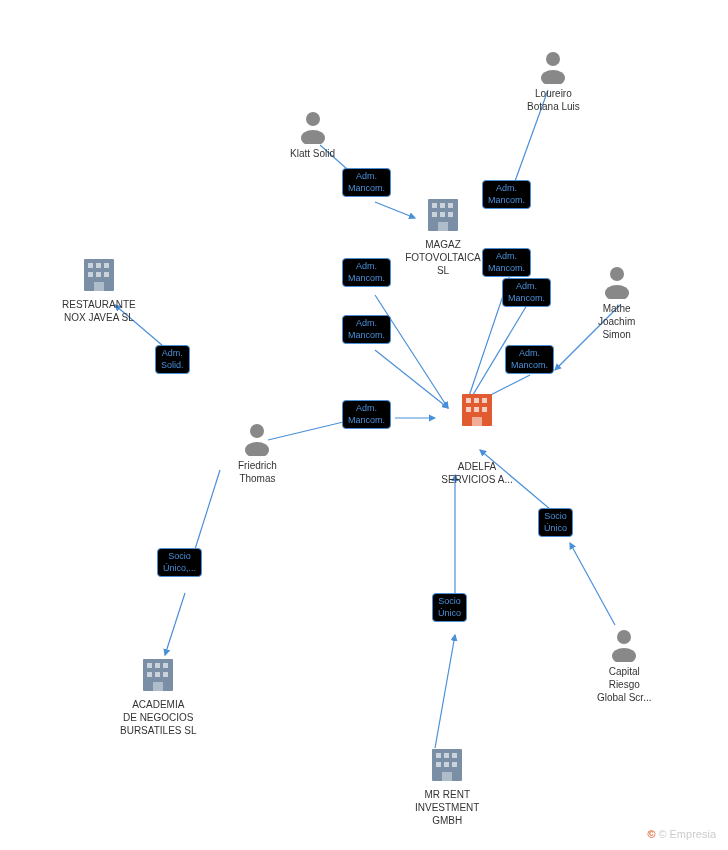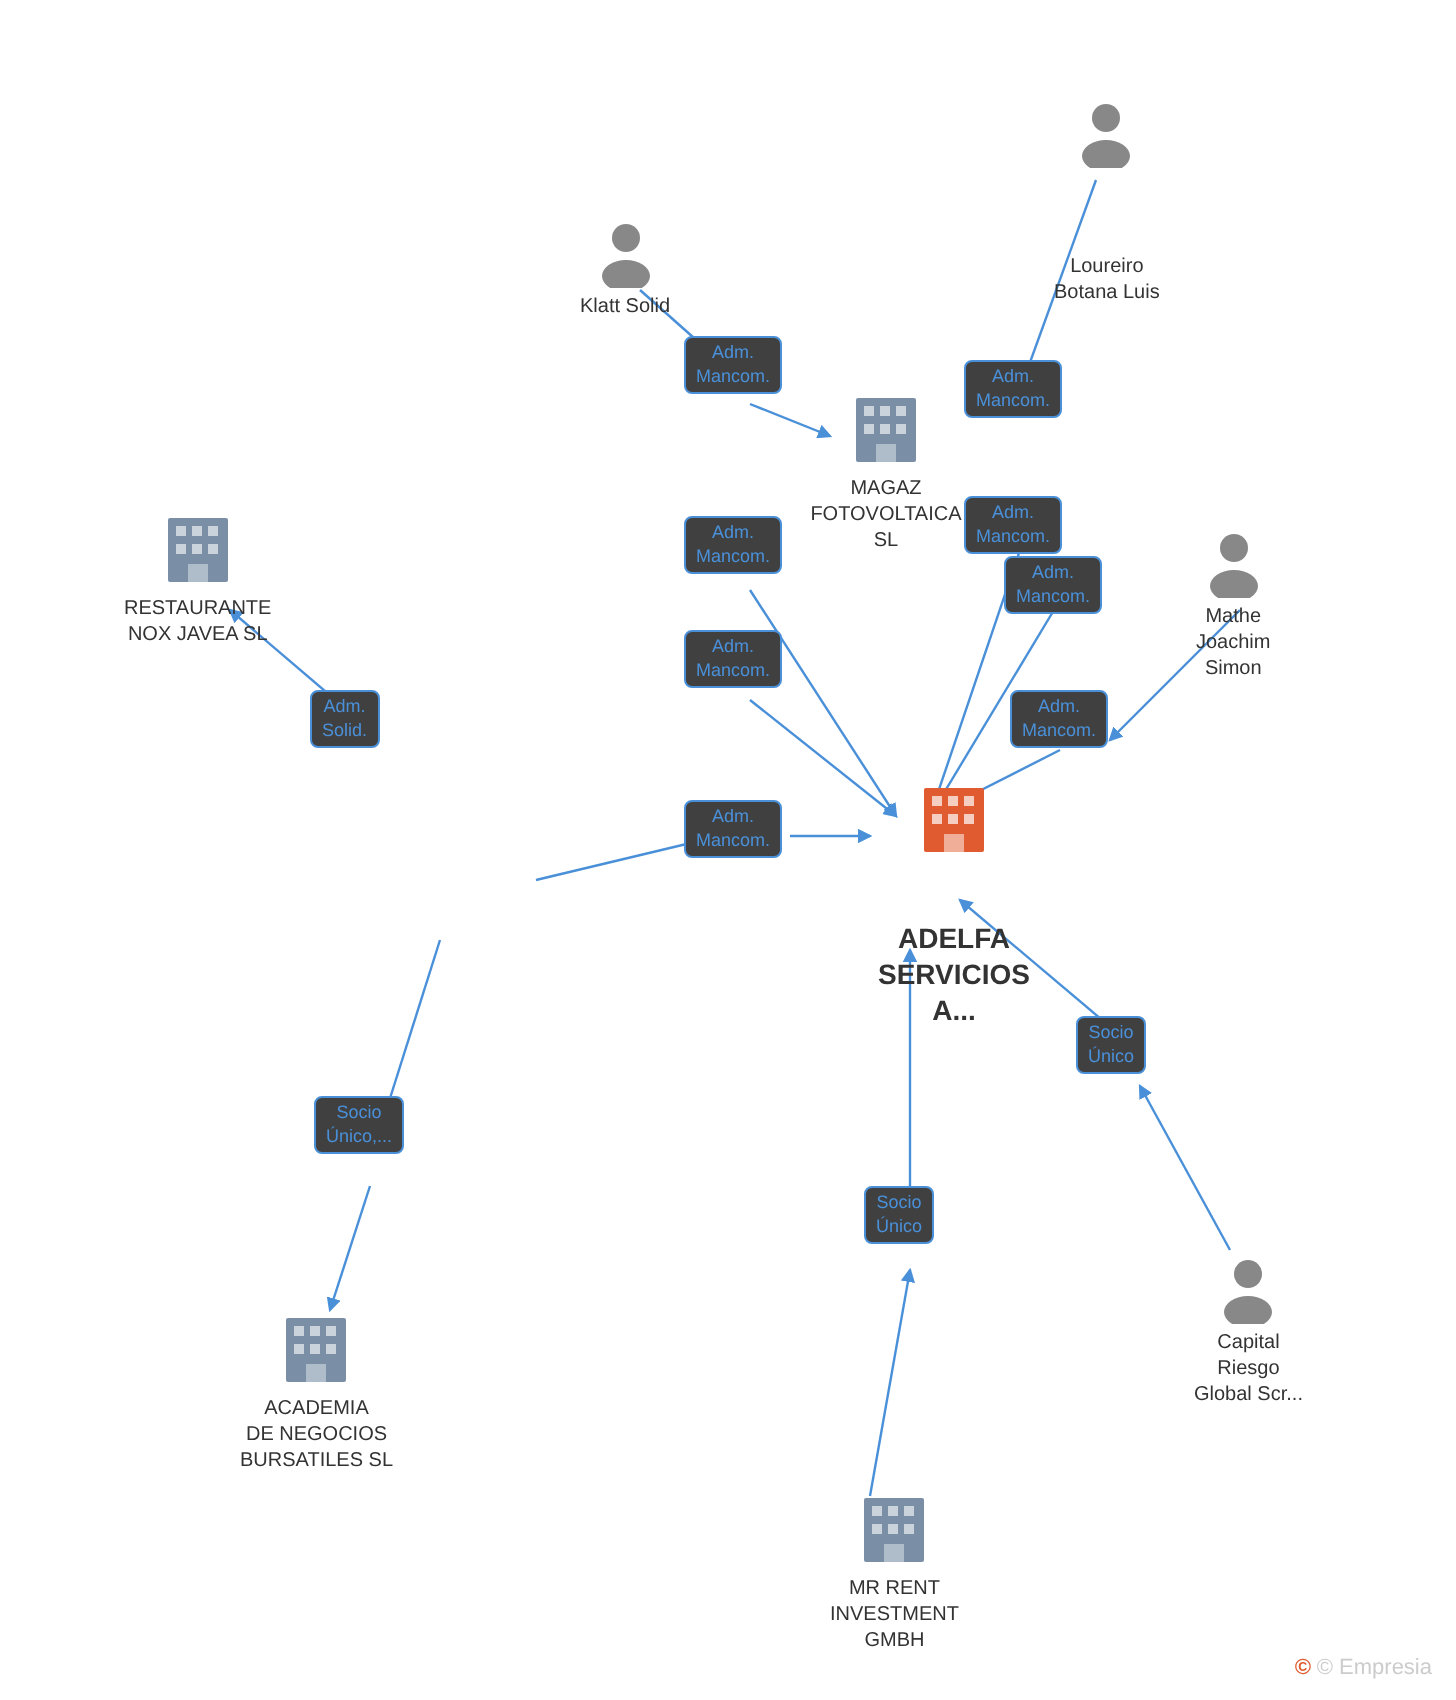--- a/index.html
+++ b/index.html
@@ -42,21 +42,21 @@
     .node-label {
       font-size: 10px;
       color: #333;
       margin-top: 3px;
       line-height: 1.3;
       text-align: center;
       max-width: 90px;
     }
     .badge {
       position: absolute;
-      background: #404040;
+      background: #000000;
       border: 1.5px solid #4a90d9;
       border-radius: 4px;
       padding: 2px 5px;
       font-size: 9px;
       color: #4a90d9;
       line-height: 1.3;
       text-align: center;
       white-space: nowrap;
     }
     .watermark {
@@ -123,21 +123,21 @@
     <svg class="building-icon" viewBox="0 0 36 40">
       <rect x="3" y="4" width="30" height="32" fill="#e05c30" rx="1"></rect>
       <rect x="7" y="8" width="5" height="5" fill="#fff" opacity="0.7"></rect>
       <rect x="15" y="8" width="5" height="5" fill="#fff" opacity="0.7"></rect>
       <rect x="23" y="8" width="5" height="5" fill="#fff" opacity="0.7"></rect>
       <rect x="7" y="17" width="5" height="5" fill="#fff" opacity="0.7"></rect>
       <rect x="15" y="17" width="5" height="5" fill="#fff" opacity="0.7"></rect>
       <rect x="23" y="17" width="5" height="5" fill="#fff" opacity="0.7"></rect>
       <rect x="13" y="27" width="10" height="9" fill="#fff" opacity="0.5"></rect>
     </svg>
-    <div class="node-label" style="font-weight:bold;font-size:14px;margin-top:30px;">ADELFA
+    <div class="node-label" style="font-weight:normal;font-size:10px;margin-top:30px;">ADELFA
 SERVICIOS
 A...</div>
   </div>
 
   <div class="node" style="left:398px;top:195px;justify-content:flex-end;">
     <svg class="building-icon" viewBox="0 0 36 40">
       <rect x="3" y="4" width="30" height="32" fill="#7a8fa6" rx="1"></rect>
       <rect x="7" y="8" width="5" height="5" fill="#fff" opacity="0.6"></rect>
       <rect x="15" y="8" width="5" height="5" fill="#fff" opacity="0.6"></rect>
       <rect x="23" y="8" width="5" height="5" fill="#fff" opacity="0.6"></rect>
@@ -192,36 +192,43 @@
   </div>
 
   <div class="node" style="left:290px;top:108px;">
     <svg class="person-icon" viewBox="0 0 36 36">
       <circle cx="18" cy="11" r="7" fill="#888"></circle>
       <ellipse cx="18" cy="30" rx="12" ry="8" fill="#888"></ellipse>
     </svg>
     <div class="node-label">Klatt Solid</div>
   </div>
 
-  <div class="node" style="left:527px;top:48px;gap:40px;">
+  <div class="node" style="left:527px;top:48px;">
     <svg class="person-icon" viewBox="0 0 36 36">
       <circle cx="18" cy="11" r="7" fill="#888"></circle>
       <ellipse cx="18" cy="30" rx="12" ry="8" fill="#888"></ellipse>
     </svg>
     <div class="node-label">Loureiro<br>Botana Luis</div>
   </div>
 
   <div class="node" style="left:598px;top:263px;">
     <svg class="person-icon" viewBox="0 0 36 36">
       <circle cx="18" cy="11" r="7" fill="#888"></circle>
       <ellipse cx="18" cy="30" rx="12" ry="8" fill="#888"></ellipse>
     </svg>
     <div class="node-label">Mathe<br>Joachim<br>Simon</div>
   </div>
 
+  <div class="node" style="left:238px;top:420px;">
+    <svg class="person-icon" viewBox="0 0 36 36">
+      <circle cx="18" cy="11" r="7" fill="#888"></circle>
+      <ellipse cx="18" cy="30" rx="12" ry="8" fill="#888"></ellipse>
+    </svg>
+    <div class="node-label">Friedrich<br>Thomas</div>
+  </div>
 
   <div class="node" style="left:597px;top:626px;">
     <svg class="person-icon" viewBox="0 0 36 36">
       <circle cx="18" cy="11" r="7" fill="#888"></circle>
       <ellipse cx="18" cy="30" rx="12" ry="8" fill="#888"></ellipse>
     </svg>
     <div class="node-label">Capital<br>Riesgo<br>Global Scr...</div>
   </div>
 
   <div class="badge" style="left:342px;top:168px;">Adm.<br>Mancom.</div>

